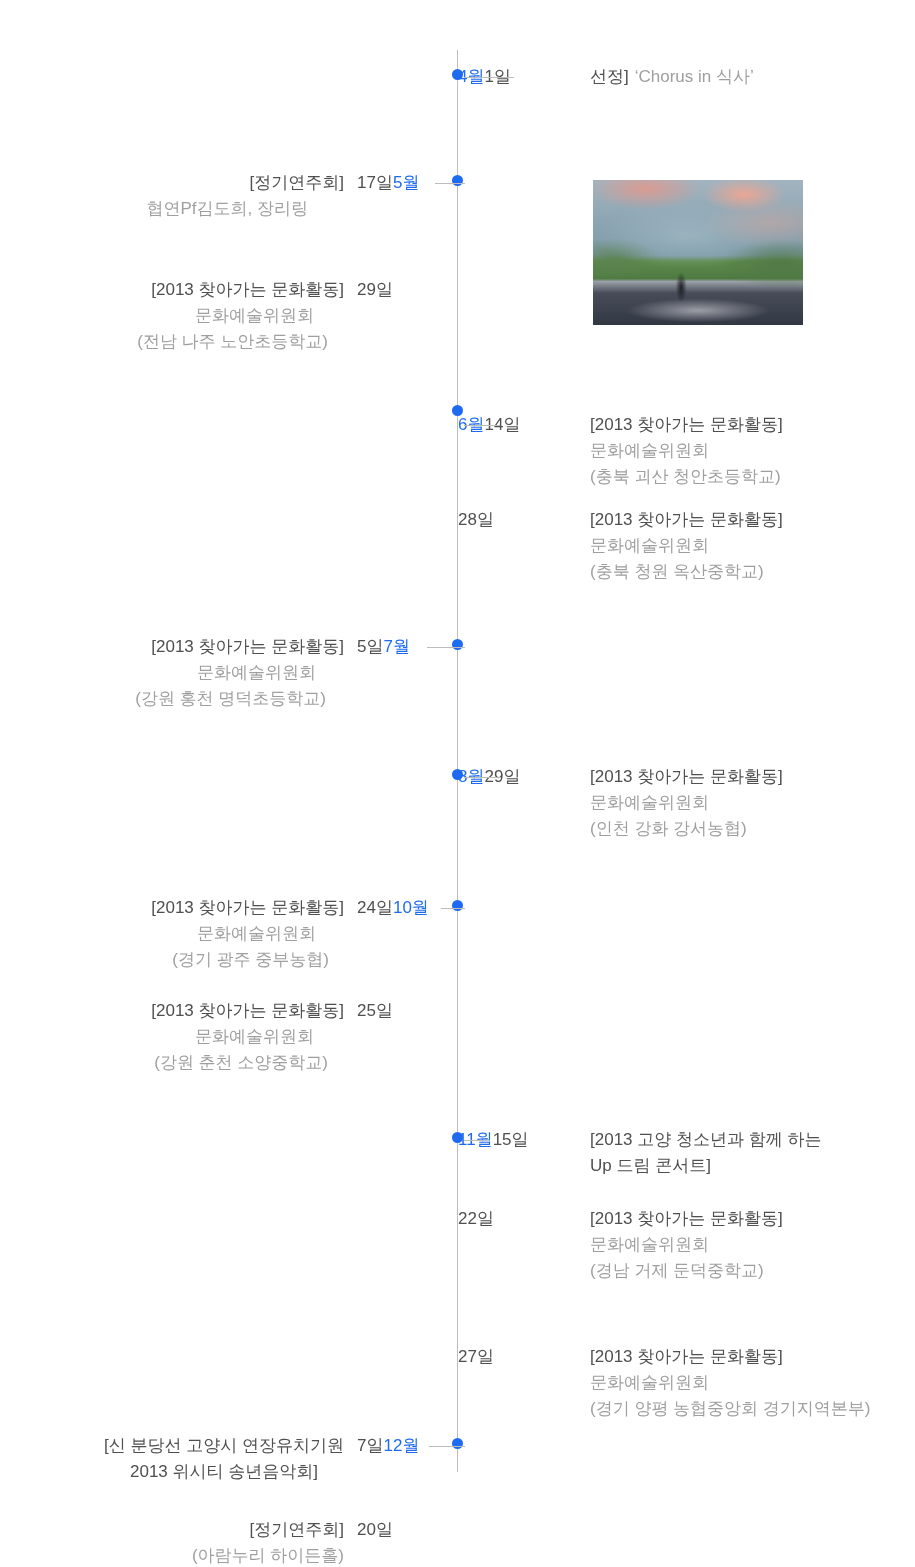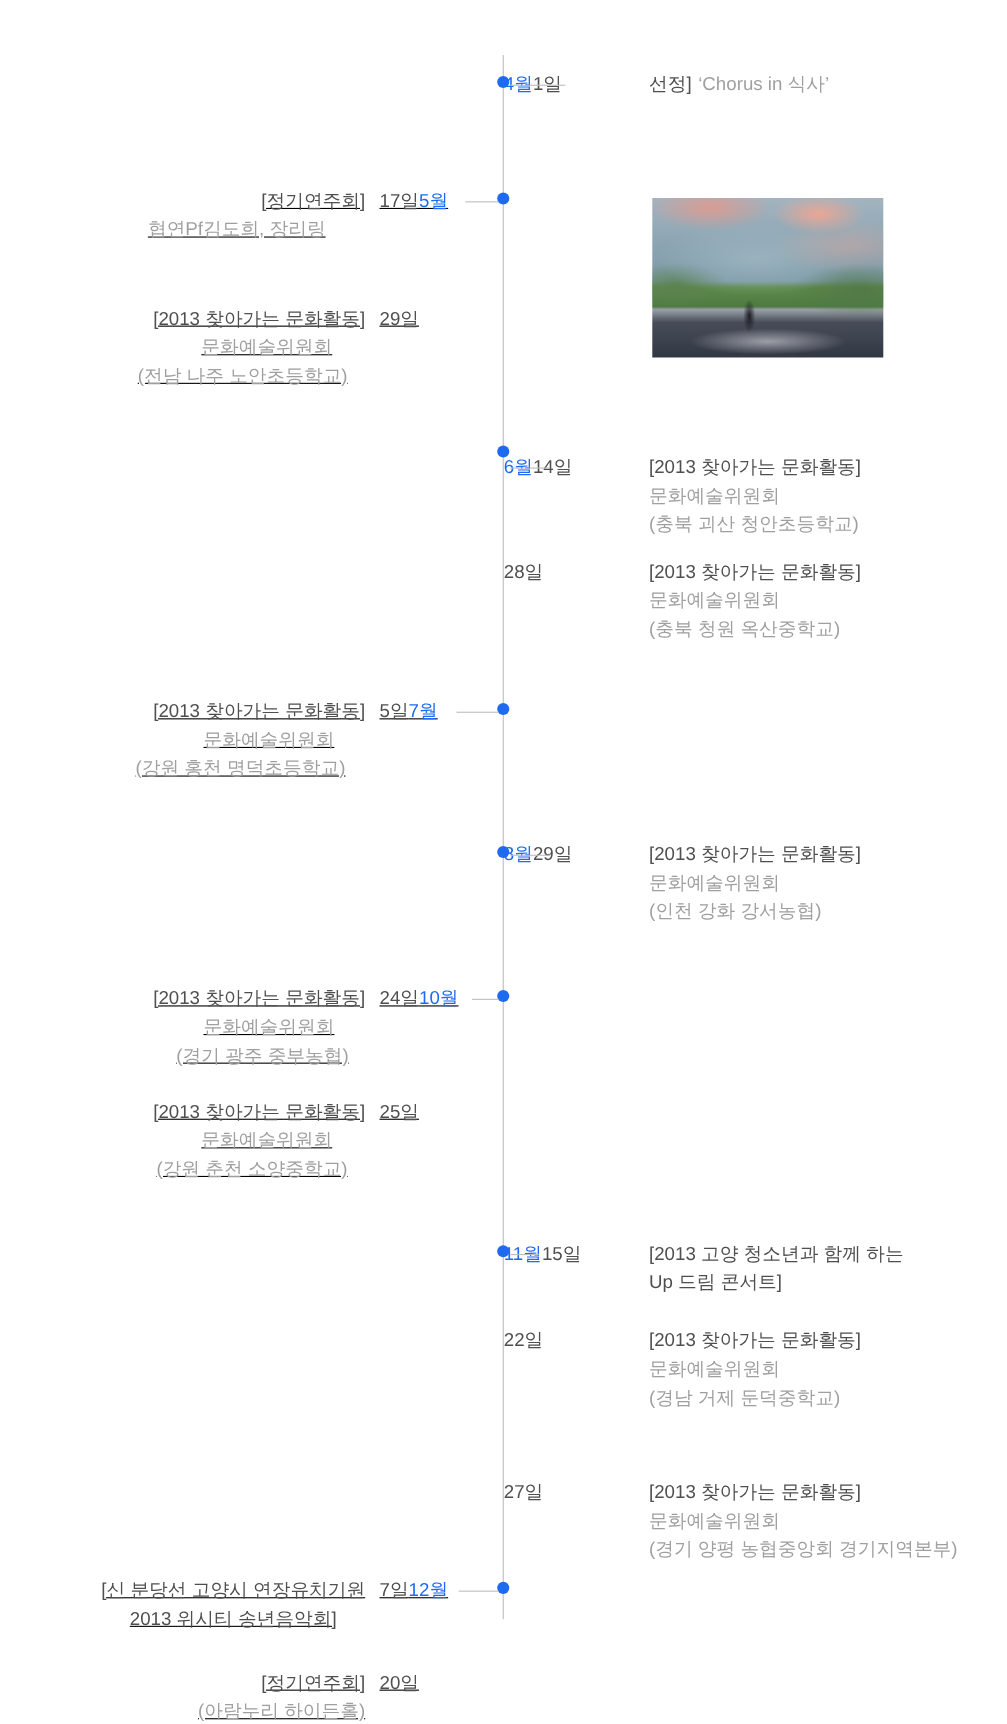--- a/index.html
+++ b/index.html
@@ -14,21 +14,21 @@
 
   .ev { position:absolute; display:flex; align-items:flex-start; }
 
   
   .ev.r { left:458px; }
   .rlbl { width:118px; flex-shrink:0; white-space:nowrap; position:relative; }
   .rlbl .conn { position:absolute; left:6px; top:13px; height:1px; background:var(--line,#bdbdbd); display:block; }
   .ev.r .desc { margin-left:14px; }
 
   
-  .ev.l { left:40px; width:413px;text-decoration:underline; }
+  .ev.l { left:52px; width:413px; }
   .ev.l .desc { flex:1; text-align:right; padding-right:13px; }
   .llbl { width:108px; flex-shrink:0; white-space:nowrap; position:relative; }
   .llbl .conn-l { position:absolute; right:0; top:13px; height:1px; background:var(--line,#bdbdbd); display:block; }
 
   .month { color:var(--accent,#1e6bf1); }
   .day   { color:var(--text_dark,#4f4f4f); }
   .t     { color:var(--text_dark,#4f4f4f); }
   .s     { color:var(--text_light,#9f9f9f); }
   .light { color:var(--text_light,#9f9f9f); margin-left:6px; }
 

